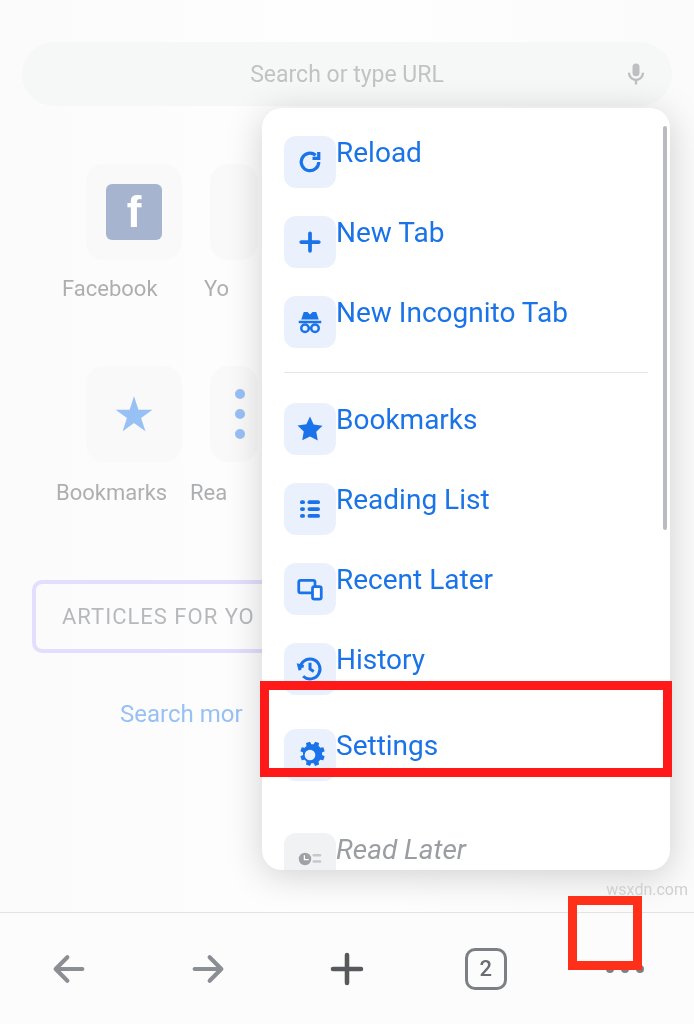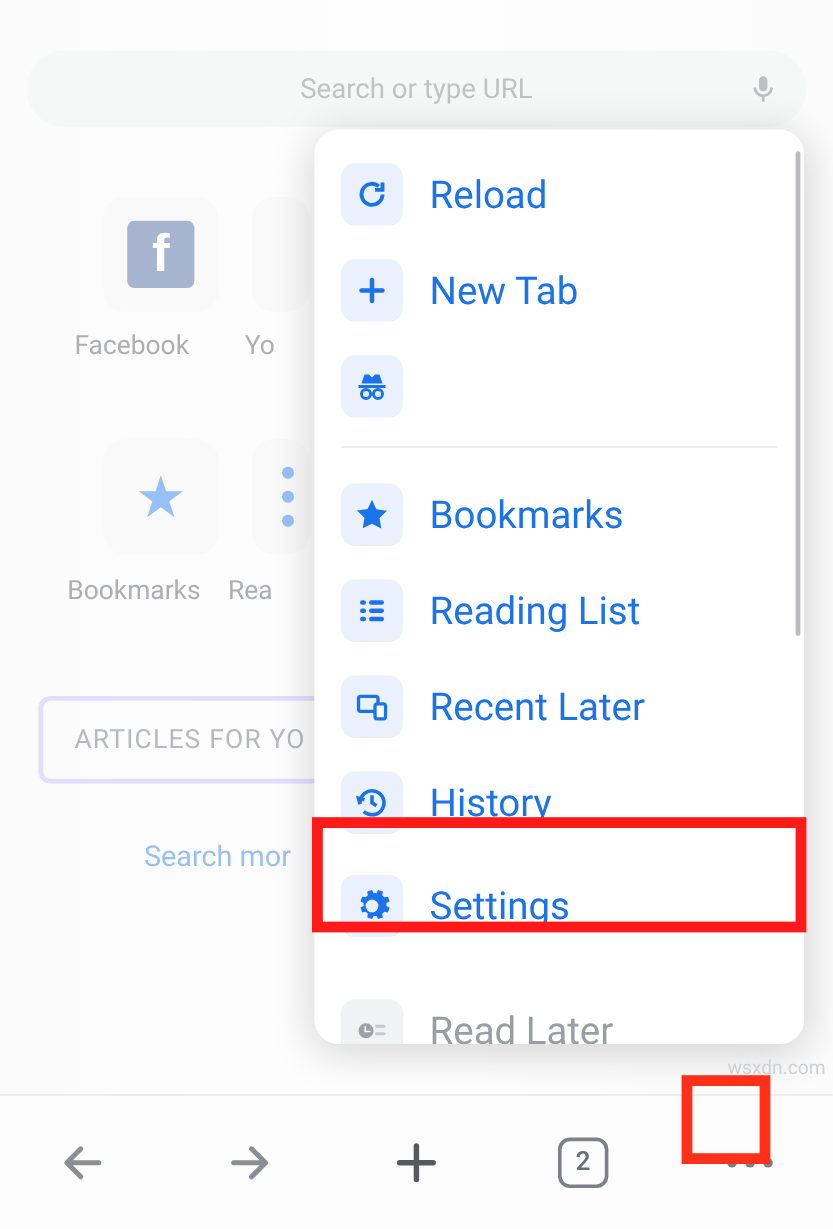--- a/index.html
+++ b/index.html
@@ -71,25 +71,25 @@
     background:#fff; border-radius:20px;
     box-shadow: 0 6px 36px rgba(0,0,0,0.18);
     overflow:hidden;
   }
   .menu-inner { position:absolute; inset:0; padding:14px 0;}
   .menu-scroll {
     position:absolute; right:3px; top:18px; bottom:340px;
     width:4px; background:#b9bbbf; border-radius:2px;
   }
   .menu-item {
-    display:flex; align-items:center; gap:22px;
+    display:flex; align-items:flex-start; 
     padding:14px 22px;
-    font-size:32px; color:#1a73e8;
-  }
-  .menu-item.disabled { color:#9a9da1; }
+    font-size:28px; color:#1a73e8;
+  }
+  .menu-item.disabled { color:#9a9da1;font-style:italic; }
   .menu-icon {
     width:52px; height:52px; border-radius:12px;
     background:#eaf1fd; display:flex; align-items:center; justify-content:center;
     flex-shrink:0;
   }
   .menu-item.disabled .menu-icon { background:#f1f2f3; }
   .menu-divider { height:1px; background:#e4e5e7; margin:10px 22px 16px; }
 
   .hl-settings {
     position:absolute; left:260px; top:681px;
@@ -190,20 +190,21 @@
     </div>
     <div class="menu-item">
       <span class="menu-icon">
         <svg viewBox="0 0 24 24" width="30" height="30">
             <path fill="#1a73e8" d="M5 10l2-6h3l2 2 2-2h3l2 6zM3 11h18v2H3z"></path>
             <circle cx="8" cy="17" r="3" fill="none" stroke="#1a73e8" stroke-width="2"></circle>
             <circle cx="16" cy="17" r="3" fill="none" stroke="#1a73e8" stroke-width="2"></circle>
             <path stroke="#1a73e8" stroke-width="2" d="M11 17h2"></path>
           </svg>
       </span>
+      <span>New Incognito Tab</span>
     </div>
 
     <div class="menu-divider"></div>
 
     <div class="menu-item">
       <span class="menu-icon">
         <svg viewBox="0 0 24 24" width="30" height="30">
             <path fill="#1a73e8" d="M12 2l2.9 6.3L22 9.3l-5 4.9 1.2 7-6.2-3.3L5.8 21 7 14l-5-4.9 7.1-1z"></path>
           </svg>
       </span>

